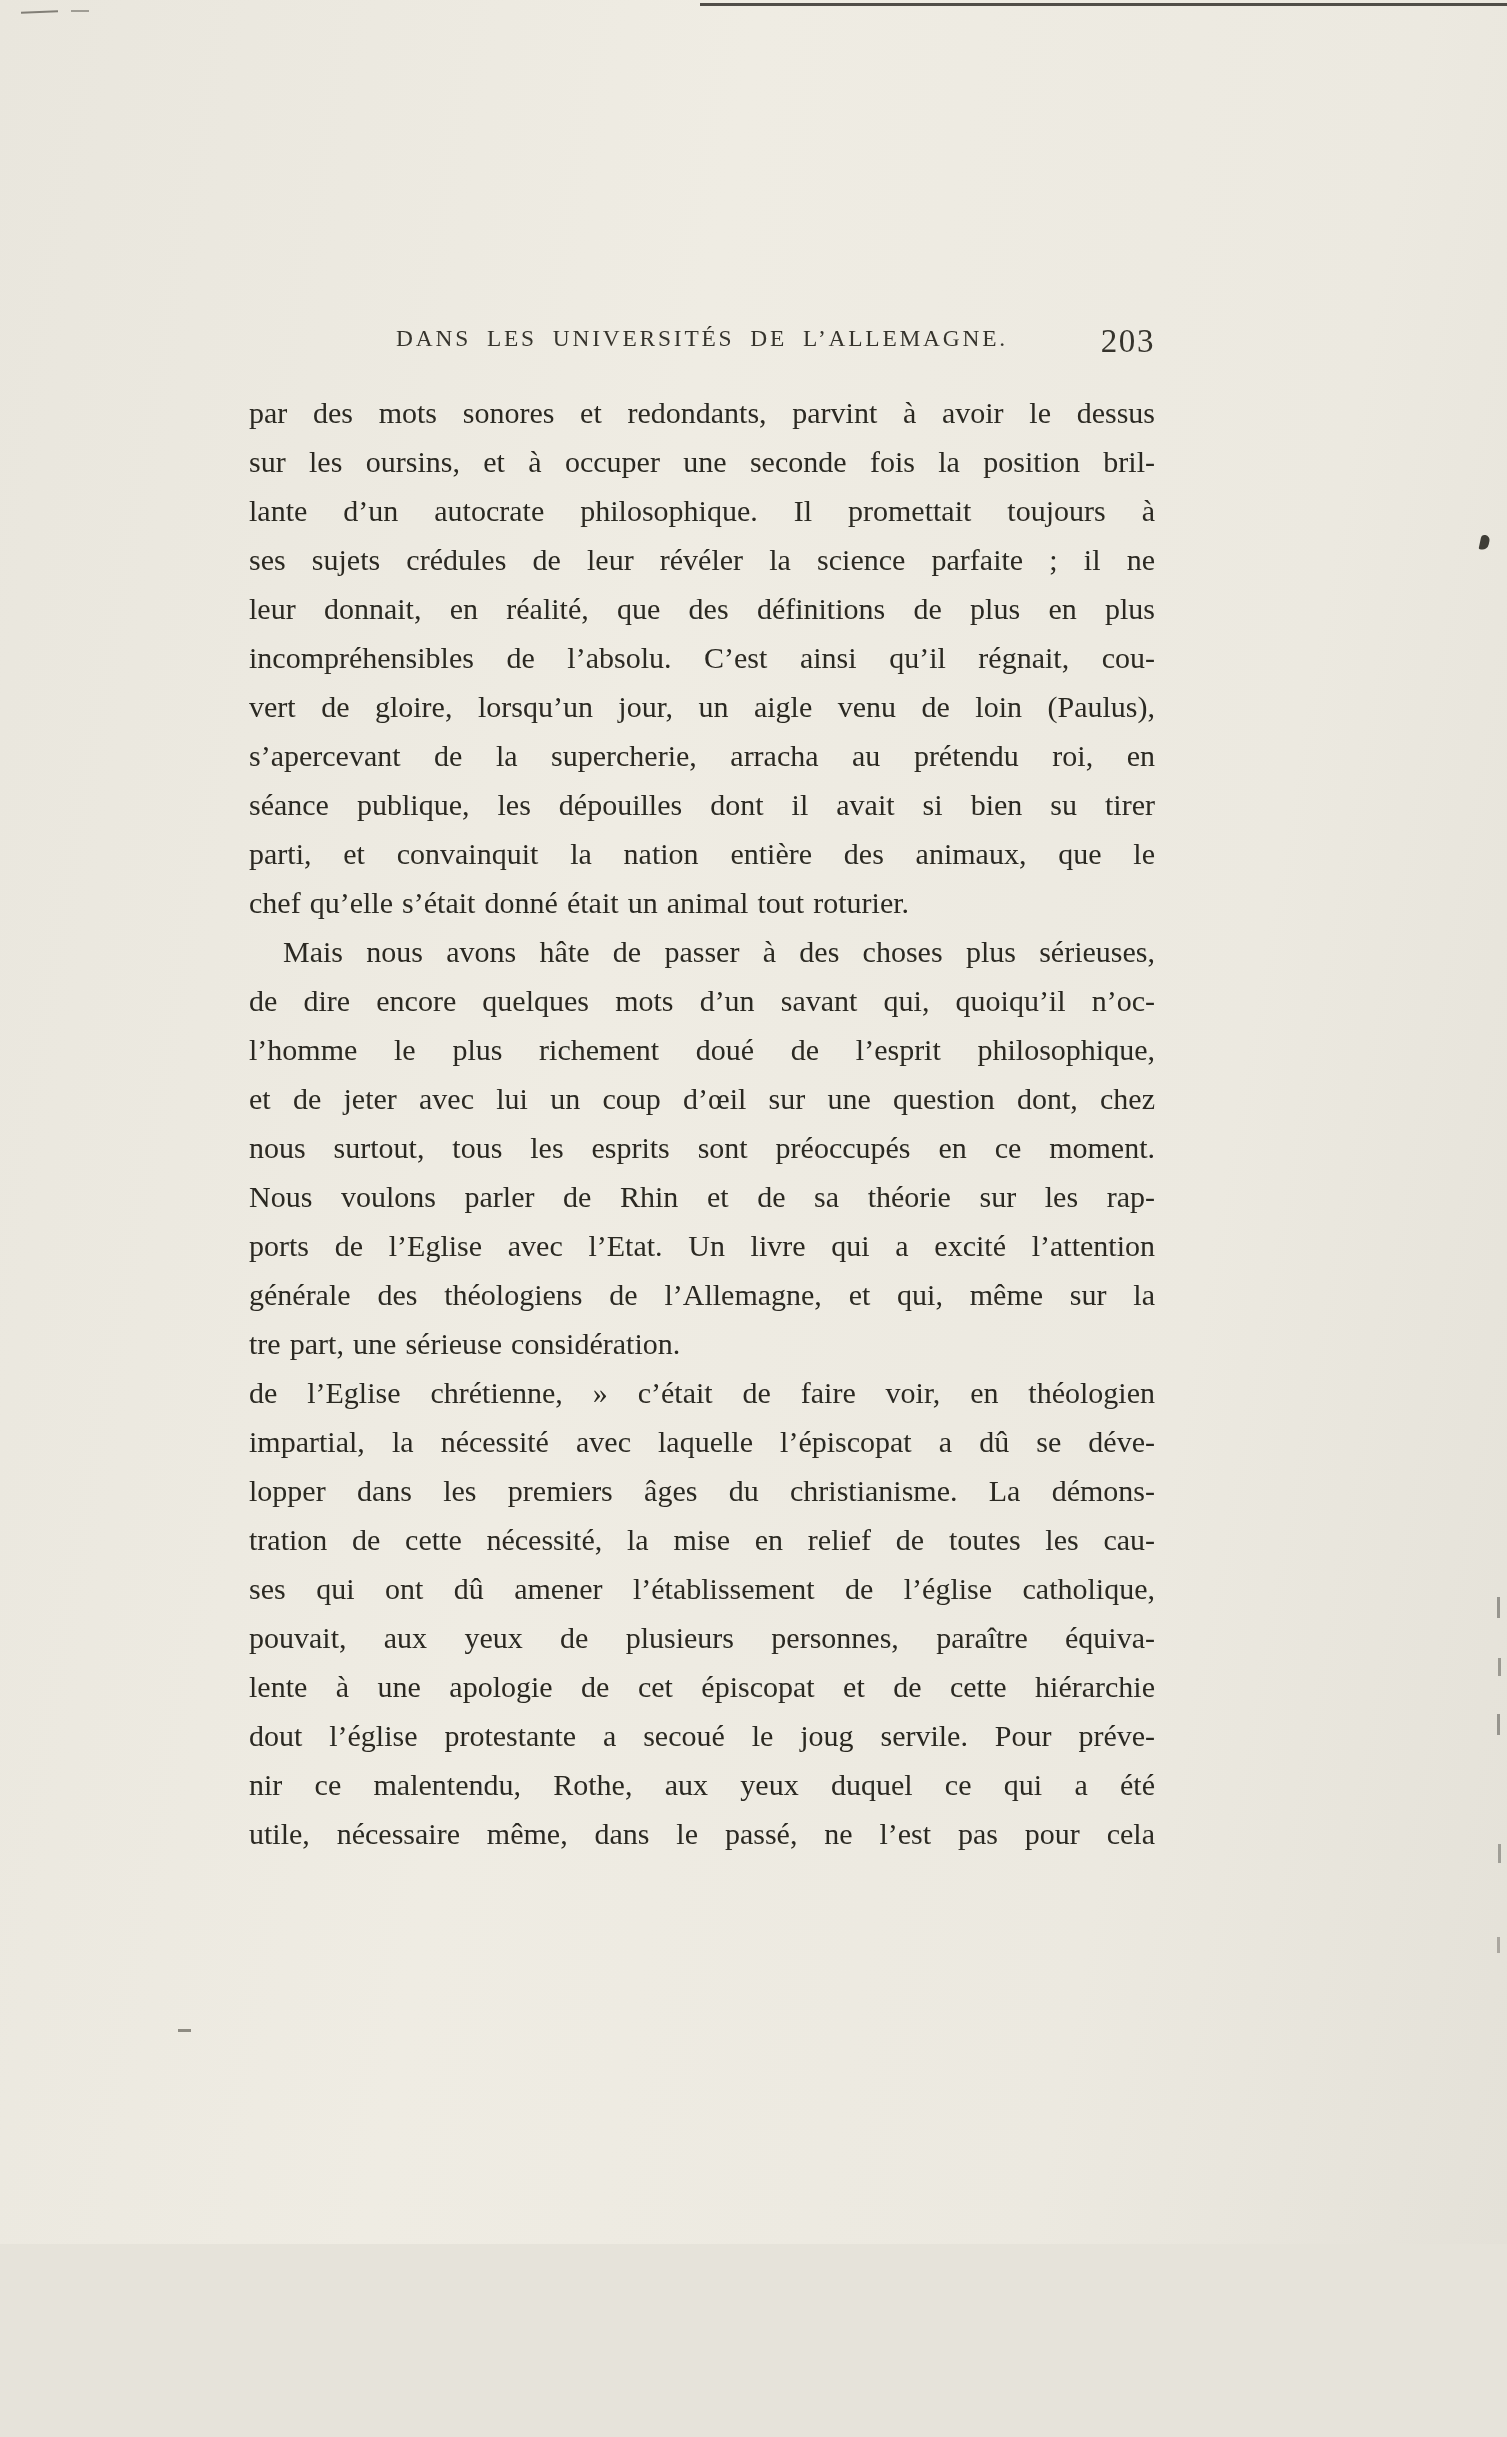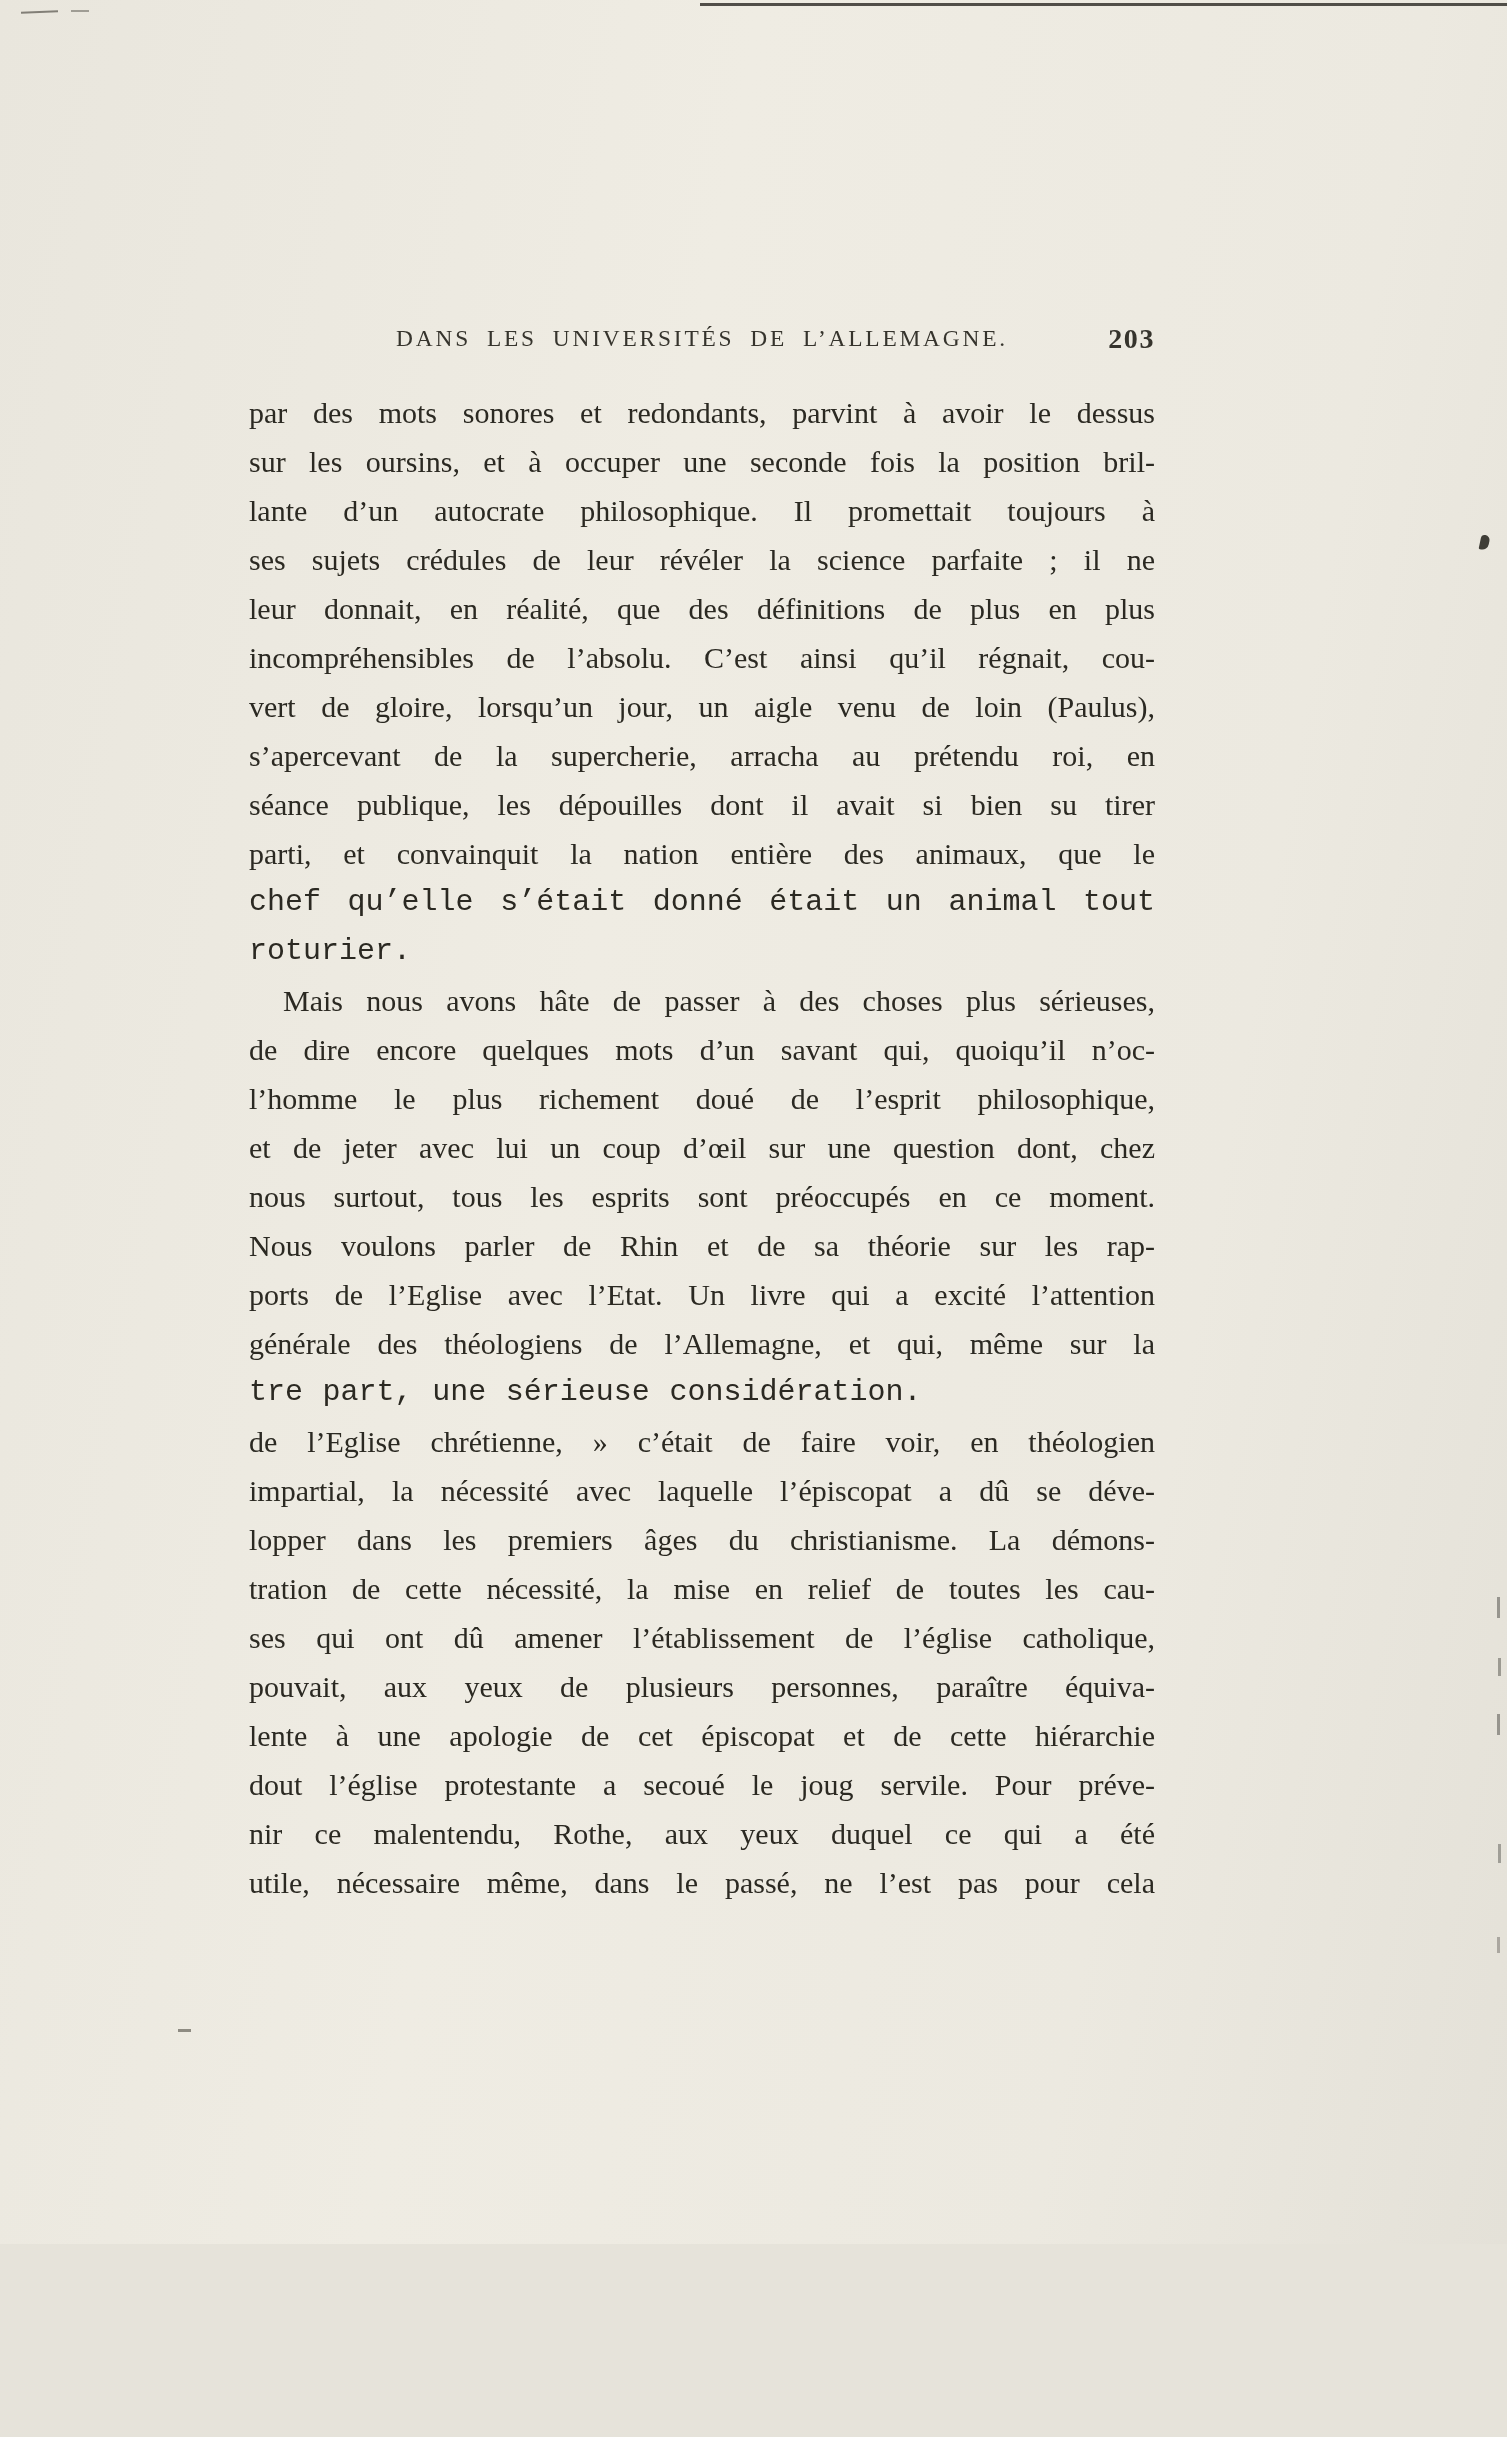--- a/index.html
+++ b/index.html
@@ -29,34 +29,33 @@
     font-size: 23.4px;
     letter-spacing: 2.8px;
     word-spacing: 7.3px;
     color: #36342d;
     white-space: nowrap;
   }
   .header .pagenum {
     position: absolute;
     right: 0;
     top: -1.6px;
-    font-size: 28px;
+    font-size: 33px;
     letter-spacing: 1.6px;
-    font-weight: bold;
   }
 
   .body-text {
     margin-top: 24px;
     font-size: 30px;
     line-height: 49px;
     word-spacing: 1.6px;
     color: #2b2922;
   }
   .line { text-align: justify; text-align-last: justify; }
-  .line.no-justify { text-align-last: left; font-family: Liberation Mono, monospace; }
+  .line.no-justify { text-align-last: left; }
   .line.indent { text-indent: 34px; }
 
   
   .artifact { position: absolute; pointer-events: none; }
   .a-topline   { left: 700px; top: 3.2px;  width: 808px; height: 3.2px; background: #3f3d37; opacity: .9; }
   .a-tl-dash1  { left: 21px;  top: 11.3px; width: 37px;  height: 2.4px; background: #55534b; opacity: .7; transform: rotate(-2deg); }
   .a-tl-dash2  { left: 71px;  top: 9.7px; width: 18px;  height: 2.4px; background: #55534b; opacity: .5; }
   .a-comma     { left: 1480px; top: 535px; width: 9px; height: 15.4px; background: #403e37; border-radius: 4.9px 6.5px 8px 1.6px; transform: rotate(12deg); }
   .a-rd1 { left: 1497px; top: 1597px; width: 3.2px; height: 21px; background: #83817a; opacity: .8; }
   .a-rd2 { left: 1498px; top: 1658px; width: 3.2px; height: 18px; background: #83817a; opacity: .75; }

